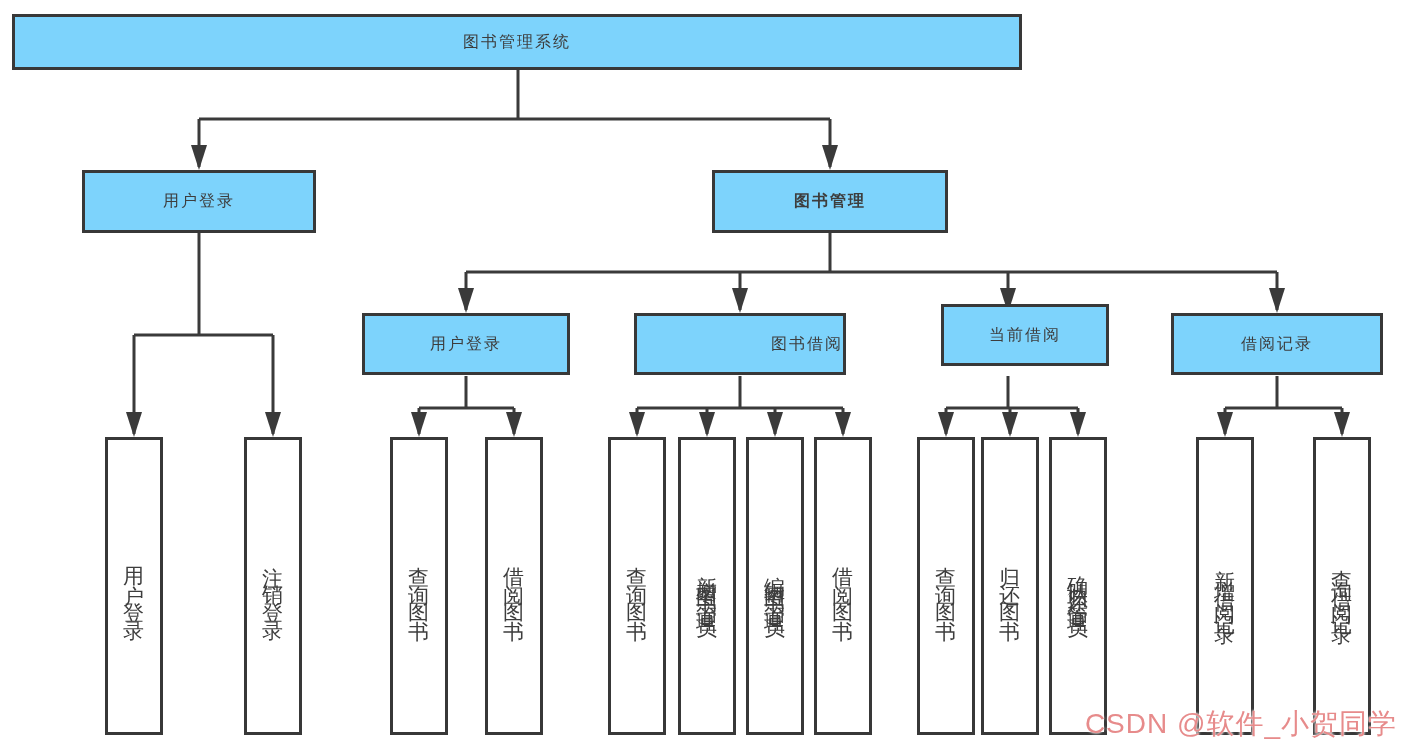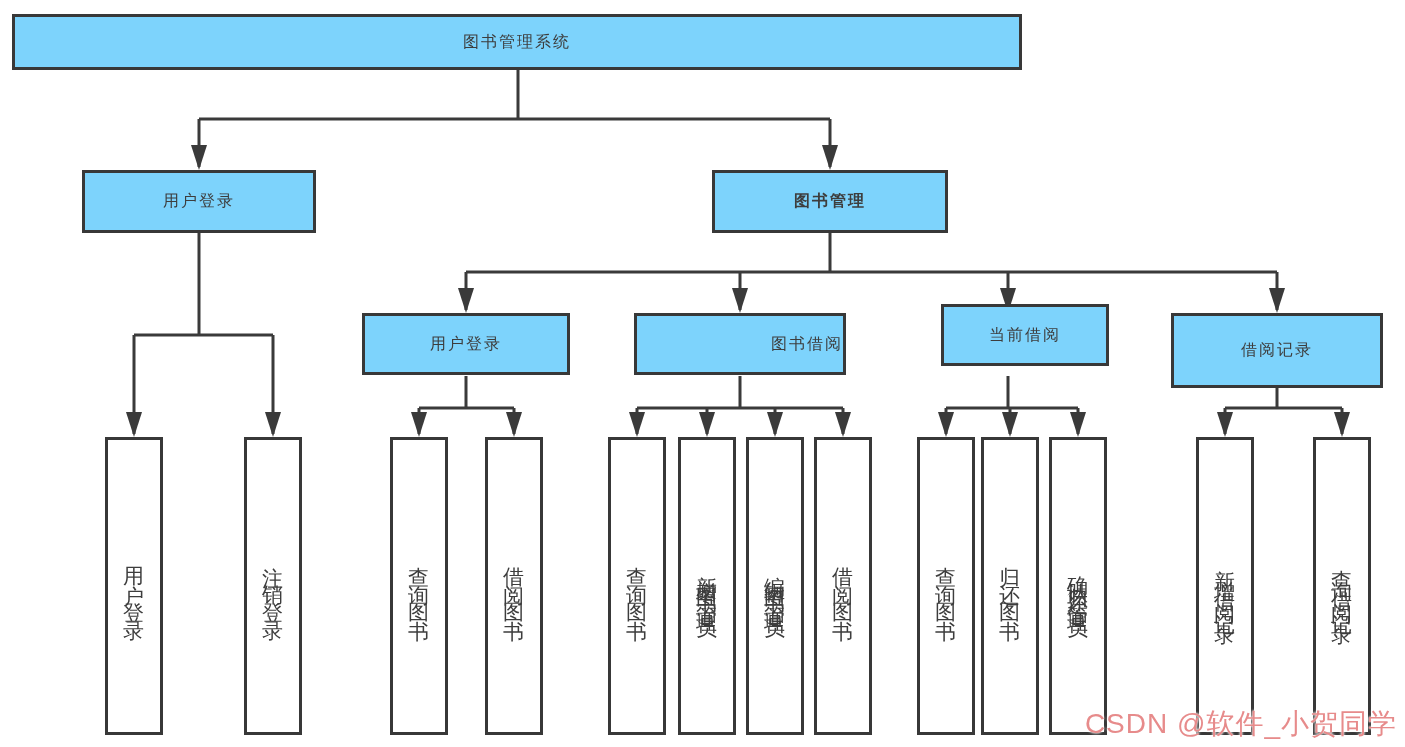--- a/index.html
+++ b/index.html
@@ -79,21 +79,21 @@
 
   <div class="hbox" style="left:362px;top:313px;width:208px;height:62px;">
     <span>用户登录</span>
   </div>
   <div class="hbox" style="left:634px;top:313px;width:212px;height:62px;justify-content:flex-end;">
     <span>图书借阅</span>
   </div>
   <div class="hbox" style="left:902px;top:304px;width:168px;height:62px;margin-left:39px;">
     <span>当前借阅</span>
   </div>
-  <div class="hbox" style="left:1171px;top:313px;width:212px;height:75px;">
+  <div class="hbox" style="left:1171px;top:313px;width:212px;height:62px;">
     <span>借阅记录</span>
   </div>
 
   <div class="vbox" style="left:105px;">
     <span class="vtext sp-lg">用户登录</span>
   </div>
   <div class="vbox" style="left:244px;">
     <span class="vtext sp-lg">注销登录</span>
   </div>
 

